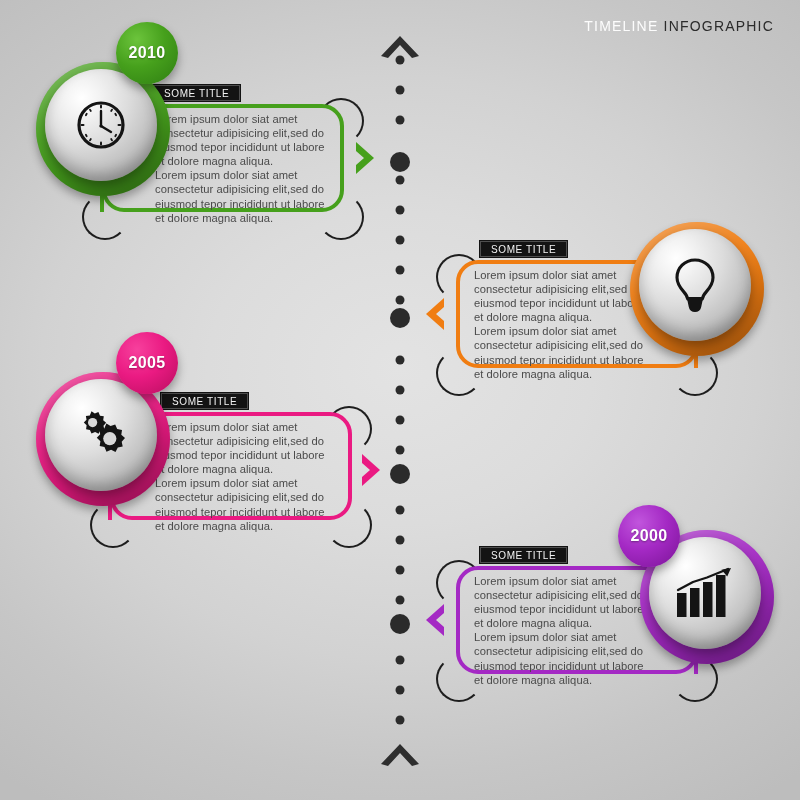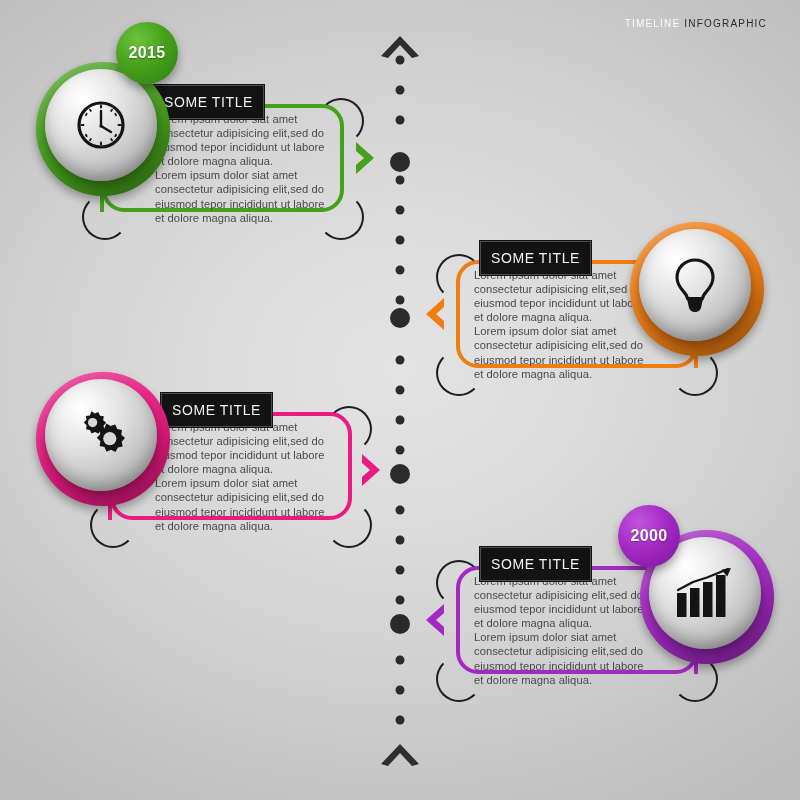--- a/index.html
+++ b/index.html
@@ -23,23 +23,23 @@
     height: 800px;
     background:
       radial-gradient(ellipse 640px 520px at 50% 46%,
         #e3e3e3 0%, #dcdcdc 30%, #d2d2d2 56%, #c6c6c6 78%, #bdbdbd 100%);
     overflow: hidden;
   }
 
   
   .header {
     position: absolute;
-    right: 33px;
+    right: 26px;
     top: 18px;
-    font-size: 10px;
+    font-size: 14px;
     letter-spacing: 1.2px;
     white-space: nowrap;
   }
   .header .h-light { color: #fdfdfd; }
   .header .h-dark  { color: #2b2b2b; }
 
   
   .axis {
     position: absolute;
     left: 400px;
@@ -64,29 +64,29 @@
     background: #2b2b2b;
     transform: translate(-50%, -50%);
   }
 
   
   .block { position: absolute; }
 
   
   .title-badge {
     position: absolute;
-    height: 36px;
+    height: 18px;
     padding: 0 11px;
     background: #131313;
     border: 1px solid #131313;
     box-shadow: inset 0 0 0 1px #4e4e4e;
     display: flex;
     align-items: center;
     color: #f2f2f2;
-    font-size: 14px;
+    font-size: 10px;
     letter-spacing: 0.6px;
     white-space: nowrap;
     z-index: 6;
   }
 
   
   .bubble {
     position: absolute;
     border-radius: 22px;
     border: 4px solid #888;
@@ -278,21 +278,21 @@
         <rect x="39" y="14.6" width="3.4" height="1.8" rx="0.9" transform="rotate(60 40.7 15.5)"></rect>
         <rect x="9.6" y="35.6" width="3.4" height="1.8" rx="0.9" transform="rotate(60 11.3 36.5)"></rect>
         <rect x="39" y="35.6" width="3.4" height="1.8" rx="0.9" transform="rotate(-60 40.7 36.5)"></rect>
       </g>
       <path d="M26 12 L26 27" stroke="#141414" stroke-width="2.4" stroke-linecap="round" fill="none"></path>
       <path d="M26 27 L36 33" stroke="#141414" stroke-width="2.4" stroke-linecap="round" fill="none"></path>
       <circle cx="26" cy="27" r="1.6" fill="#141414"></circle>
     </svg>
           </div>
         </div>
-        <div class="year" style="left: 116px; top: 22px; background: radial-gradient(circle at 34% 28%, rgb(108, 196, 60) 0%, rgb(70, 160, 28) 46%, rgb(46, 125, 18) 100%);">2015</div>
+        <div class="year" style="left: 116px; top: 22px; background: radial-gradient(circle at 34% 28%, rgb(108, 196, 60) 0%, rgb(70, 160, 28) 46%, rgb(46, 125, 18) 100%);">2010</div>
       </div>
       <div class="block" style="left: 0px; top: 0px; width: 800px; height: 800px;">
         <div class="stem" style="left: 694px; top: 306px; height: 62px; background: rgb(240, 125, 18);"></div>
         <div class="arc" style="left: 436px; top: 254px; border-color: rgb(29, 29, 29) transparent transparent rgb(29, 29, 29);"></div>
         <div class="arc" style="left: 436px; top: 350px; border-color: transparent transparent rgb(29, 29, 29) rgb(29, 29, 29);"></div>
         <div class="arc" style="left: 672px; top: 350px; border-color: transparent rgb(29, 29, 29) rgb(29, 29, 29) transparent;"></div>
         <div class="bubble" style="left: 456px; top: 260px; width: 242px; height: 108px; border-color: rgb(240, 125, 18);"></div>
         <div class="bubble-text" style="left: 474px; top: 268px; width: 212px;">Lorem ipsum dolor siat amet
 consectetur adipisicing elit,sed do
 eiusmod tepor incididunt ut labore
@@ -358,20 +358,21 @@
       </g>
       <g fill="#141414">
         <path d="M33.4 14.5 l4.2 2.6 4.6 -1.5 2 4.5 4.8 0.8 -0.7 4.9 3.7 3.3 -3.3 3.7
                  1 4.8 -4.9 1 -2.3 4.4 -4.4 -2.3 -4.6 2 -2 -4.6 -4.8 -1 0.7 -4.9
                  -3.6 -3.4 3.4 -3.6 -0.8 -4.8 4.9 -0.8 Z"></path>
         <circle cx="36.8" cy="29.6" r="6.6" fill="#d8d8d8"></circle>
       </g>
     </svg>
           </div>
         </div>
+        <div class="year" style="left: 116px; top: 332px; background: radial-gradient(circle at 34% 28%, rgb(247, 64, 157) 0%, rgb(234, 26, 130) 46%, rgb(183, 14, 94) 100%);">2005</div>
       </div>
       <div class="block" style="left: 0px; top: 0px; width: 800px; height: 800px;">
         <div class="stem" style="left: 694px; top: 612px; height: 62px; background: rgb(164, 41, 196);"></div>
         <div class="arc" style="left: 436px; top: 560px; border-color: rgb(29, 29, 29) transparent transparent rgb(29, 29, 29);"></div>
         <div class="arc" style="left: 436px; top: 656px; border-color: transparent transparent rgb(29, 29, 29) rgb(29, 29, 29);"></div>
         <div class="arc" style="left: 672px; top: 656px; border-color: transparent rgb(29, 29, 29) rgb(29, 29, 29) transparent;"></div>
         <div class="bubble" style="left: 456px; top: 566px; width: 242px; height: 108px; border-color: rgb(164, 41, 196);"></div>
         <div class="bubble-text" style="left: 474px; top: 574px; width: 212px;">Lorem ipsum dolor siat amet
 consectetur adipisicing elit,sed do
 eiusmod tepor incididunt ut labore

